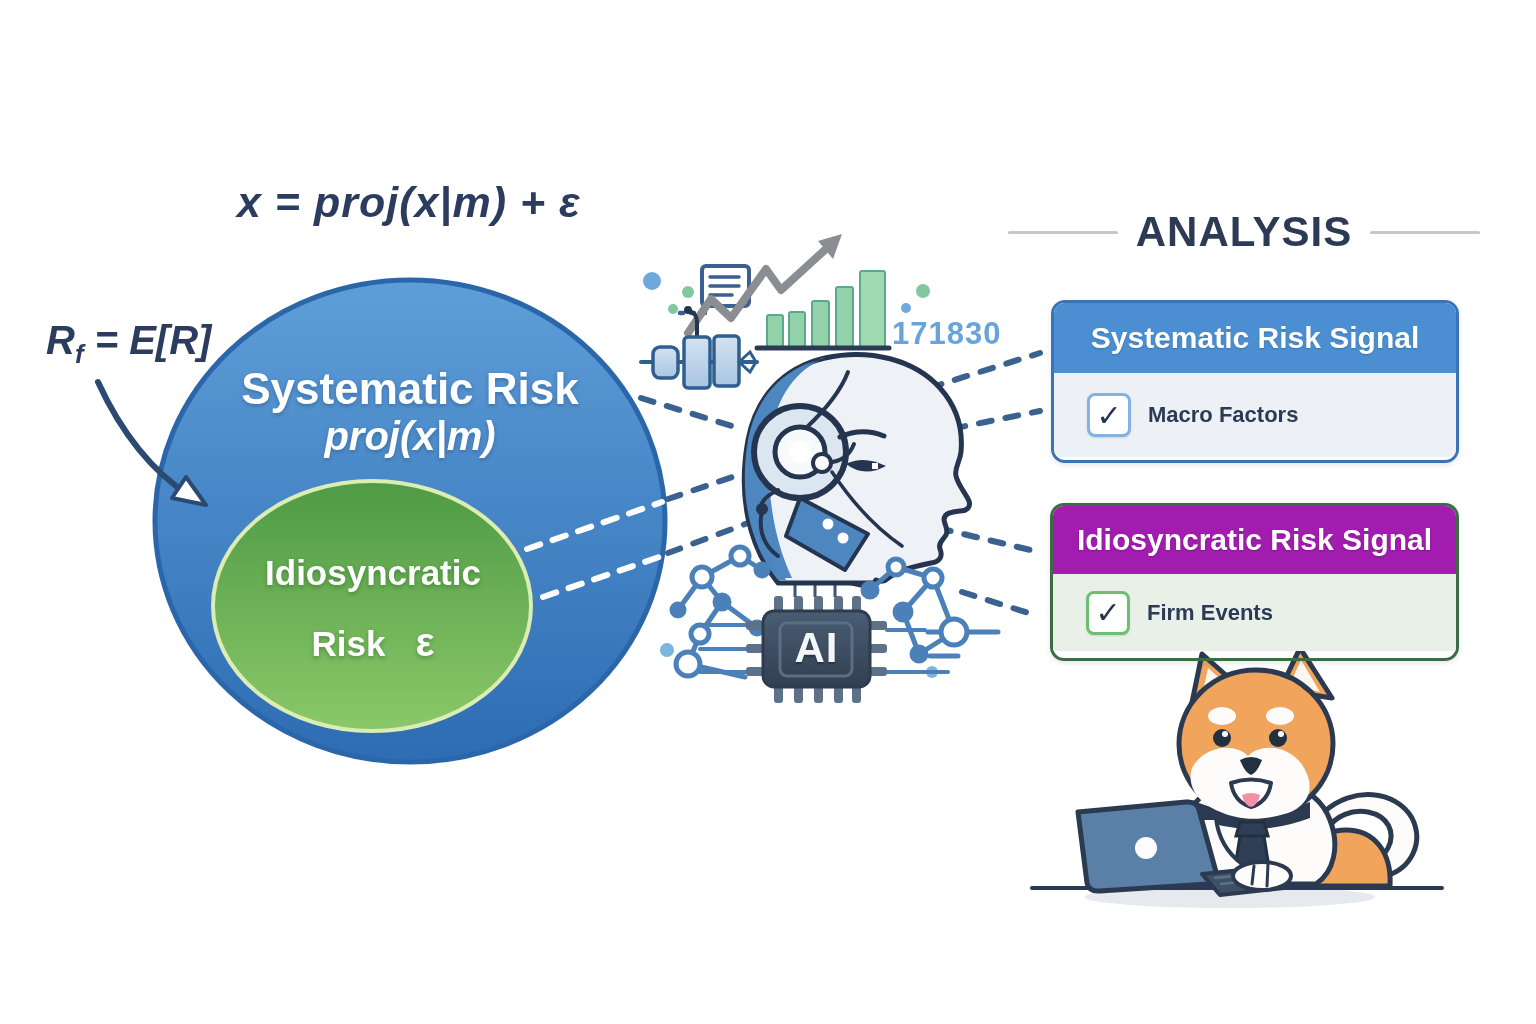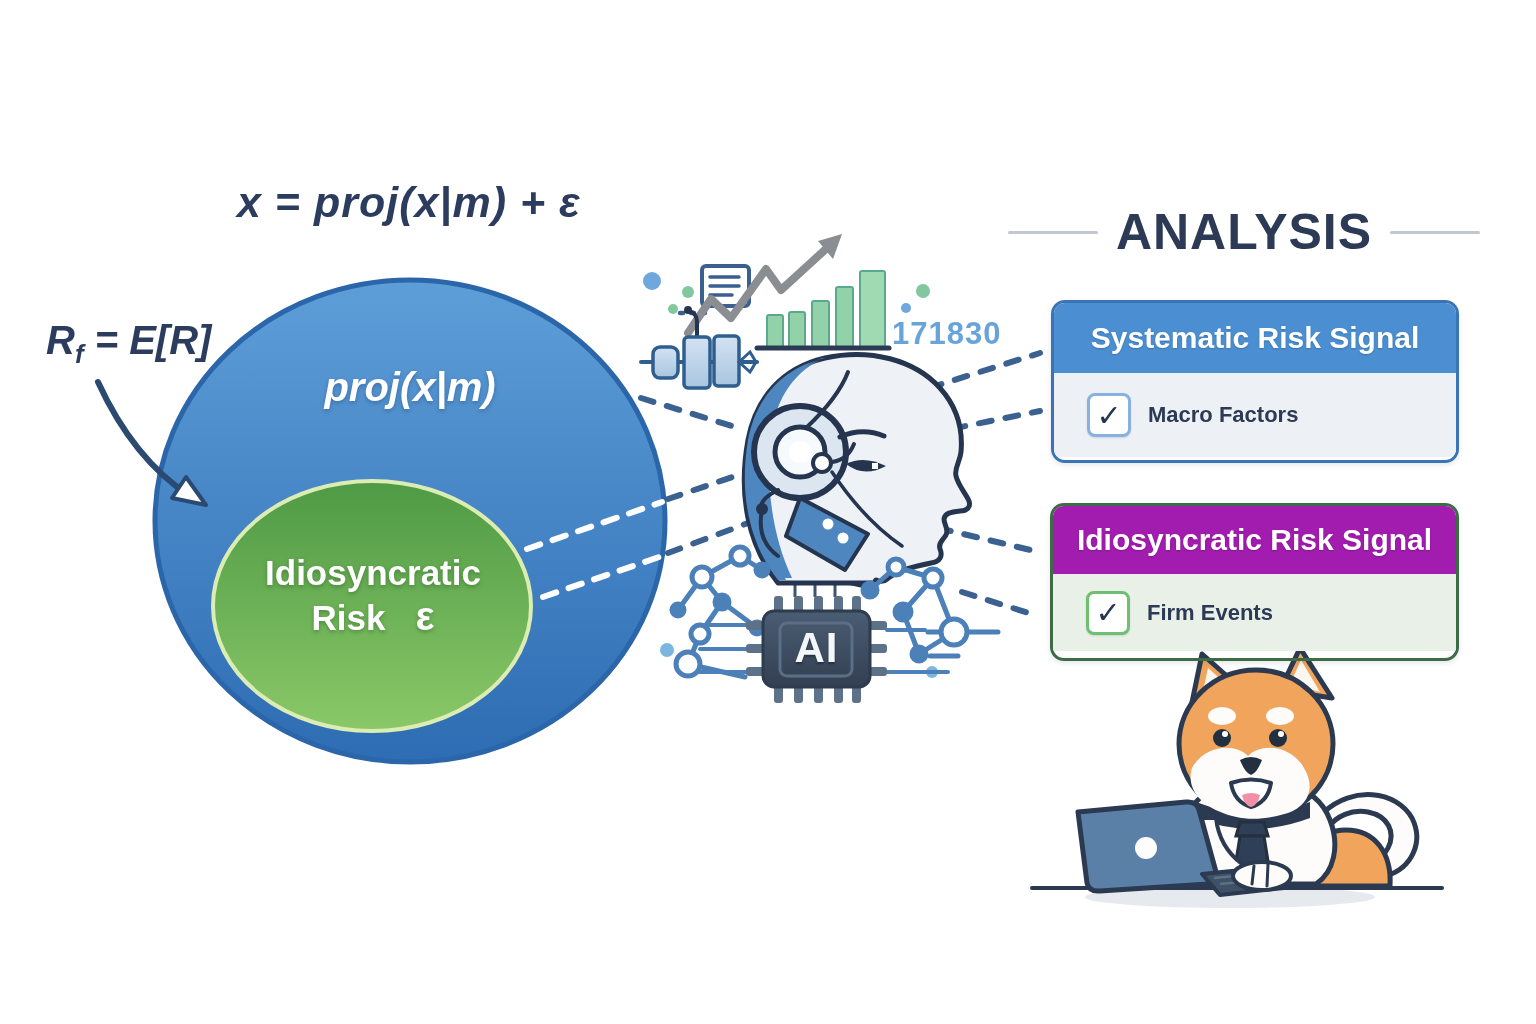--- a/index.html
+++ b/index.html
@@ -19,31 +19,31 @@
   .rf-label sub{font-size:26px;}
   
   .sys-label{left:158px;top:364px;width:504px;text-align:center;color:#ffffff;
              text-shadow:0 2px 4px rgba(20,50,90,.35);}
   .sys-line1{font-size:44px;font-weight:700;line-height:1.12;}
   .sys-line2{font-size:40px;font-weight:700;font-style:italic;line-height:1.15;}
   .idio-label{left:217px;top:552px;width:312px;text-align:center;color:#ffffff;
               text-shadow:0 2px 4px rgba(20,60,20,.35);}
   .idio-line1{font-size:35px;font-weight:700;line-height:1.2;}
   .idio-line2{display:flex;justify-content:center;align-items:baseline;gap:30px;
-              font-size:35px;font-weight:700;}
+              font-size:35px;font-weight:700;margin-top:26px;}
   .idio-eps{font-size:40px;}
   
   .binary{left:892px;top:316px;font-size:31px;font-weight:600;color:#68a4d9;letter-spacing:1px;}
   
   .ai-label{left:763px;top:624px;width:107px;text-align:center;font-size:42px;font-weight:800;
             color:#f4f7fa;letter-spacing:1px;text-shadow:0 2px 2px rgba(0,0,0,.35);}
   
   .analysis-row{left:1008px;top:206px;width:472px;height:52px;display:flex;align-items:center;gap:18px;}
   .analysis-line{flex:1;height:3px;background:#c3c8cf;border-radius:2px;}
-  .analysis-title{font-size:50px;font-weight:800;color:#2c3a55;letter-spacing:1px;}
+  .analysis-title{font-size:42px;font-weight:800;color:#2c3a55;letter-spacing:1px;}
   
   .panel{border-radius:14px;overflow:hidden;box-shadow:0 2px 5px rgba(30,50,80,.12);}
   .panel-1{left:1051px;top:300px;width:402px;height:157px;border:3px solid #3b74b4;}
   .panel-2{left:1050px;top:503px;width:403px;height:152px;border:3px solid #3d6b45;}
   .panel-header{display:flex;align-items:center;justify-content:center;color:#ffffff;
                 font-size:30px;font-weight:700;text-shadow:0 1px 2px rgba(0,0,0,.2);}
   .panel-1 .panel-header{height:70px;background:#4b8fd2;}
   .panel-2 .panel-header{height:68px;background:#a21caf;}
   .panel-body{display:flex;align-items:center;padding-left:33px;gap:17px;}
   .panel-1 .panel-body{height:84px;background:#edf1f6;}
@@ -287,20 +287,21 @@
       <path d="M 1231,783 Q 1251,776 1271,783 Q 1268,802 1251,807 Q 1234,802 1231,783 Z" fill="#ffffff" stroke="#2b3a50" stroke-width="4" stroke-linejoin="round"></path>
       <path d="M 1242,795 Q 1251,791 1260,795 Q 1258,805 1251,807 Q 1244,805 1242,795 Z" fill="#f291a5"></path>
     </g>
   </svg>
 
   <div class="abs formula-top">x = proj(x|m) + ε</div>
 
   <div class="abs rf-label"><span>R</span><sub>f</sub><span> = E[R]</span></div>
 
   <div class="abs sys-label">
+    <div class="sys-line1">Systematic Risk</div>
     <div class="sys-line2">proj(x|m)</div>
   </div>
 
   <div class="abs idio-label">
     <div class="idio-line1">Idiosyncratic</div>
     <div class="idio-line2">
       <span>Risk</span>
       <span class="idio-eps">ε</span>
     </div>
   </div>

